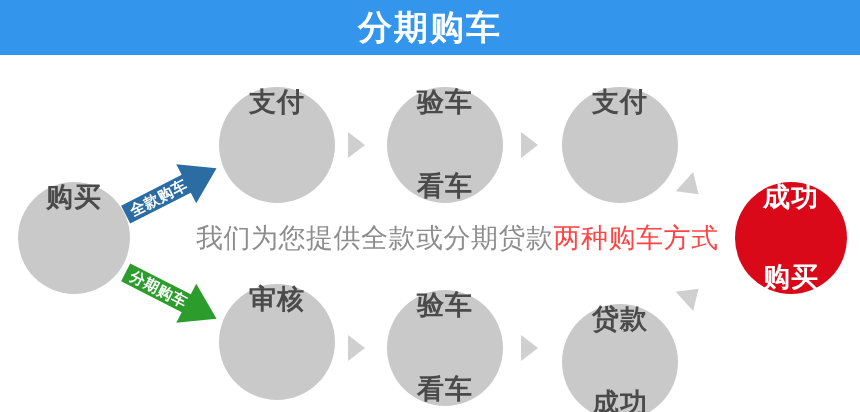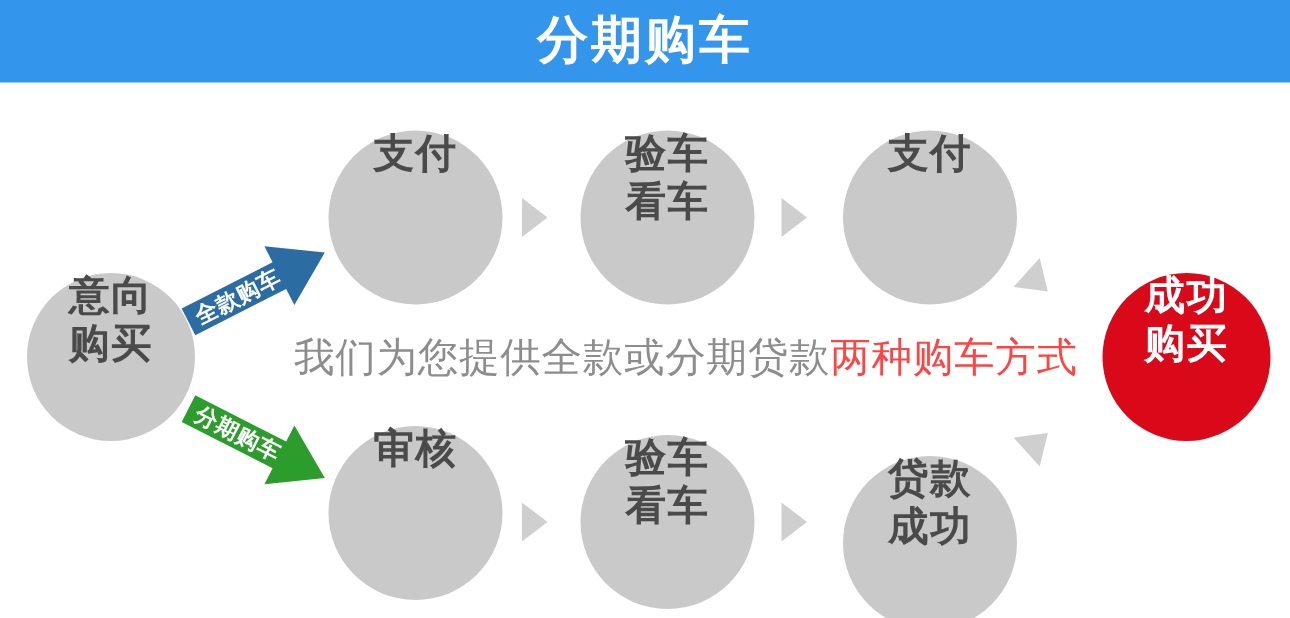--- a/index.html
+++ b/index.html
@@ -42,21 +42,21 @@
   }
 
   
   .node {
     position: absolute;
     border-radius: 50%;
     background: #c9c9c9;
     display: flex;
     flex-direction: column;
     align-items: center;
-    justify-content: flex-start;
+    justify-content: space-between;
     color: #4a4a4a;
     font-size: 27px;
     font-weight: bold;
     line-height: 1.18;
     letter-spacing: 1px;
     text-align: center;
     box-sizing: border-box;
   }
   .node .line { display: block; }
 
@@ -118,21 +118,20 @@
 </head>
 <body>
 
 <div id="page">
 
   <div id="header-banner">
     <div id="header-title">分期购车</div>
   </div>
 
   <div class="node" style="left:18px; top:182px; width:112px; height:112px;">
-    <span class="line">意向</span>
     <span class="line">购买</span>
   </div>
 
   <div class="ribbon" style="left:118px; top:165px;">
     <svg width="108" height="52" viewBox="0 0 108 52">
       <g transform="rotate(-27 54 26)">
         <path d="M2 16 L70 16 L70 4 L104 26 L70 48 L70 36 L2 36 Z" fill="#2b6ca3"></path>
         <text class="ribbon-label" x="8" y="31">全款购车</text>
       </g>
     </svg>

